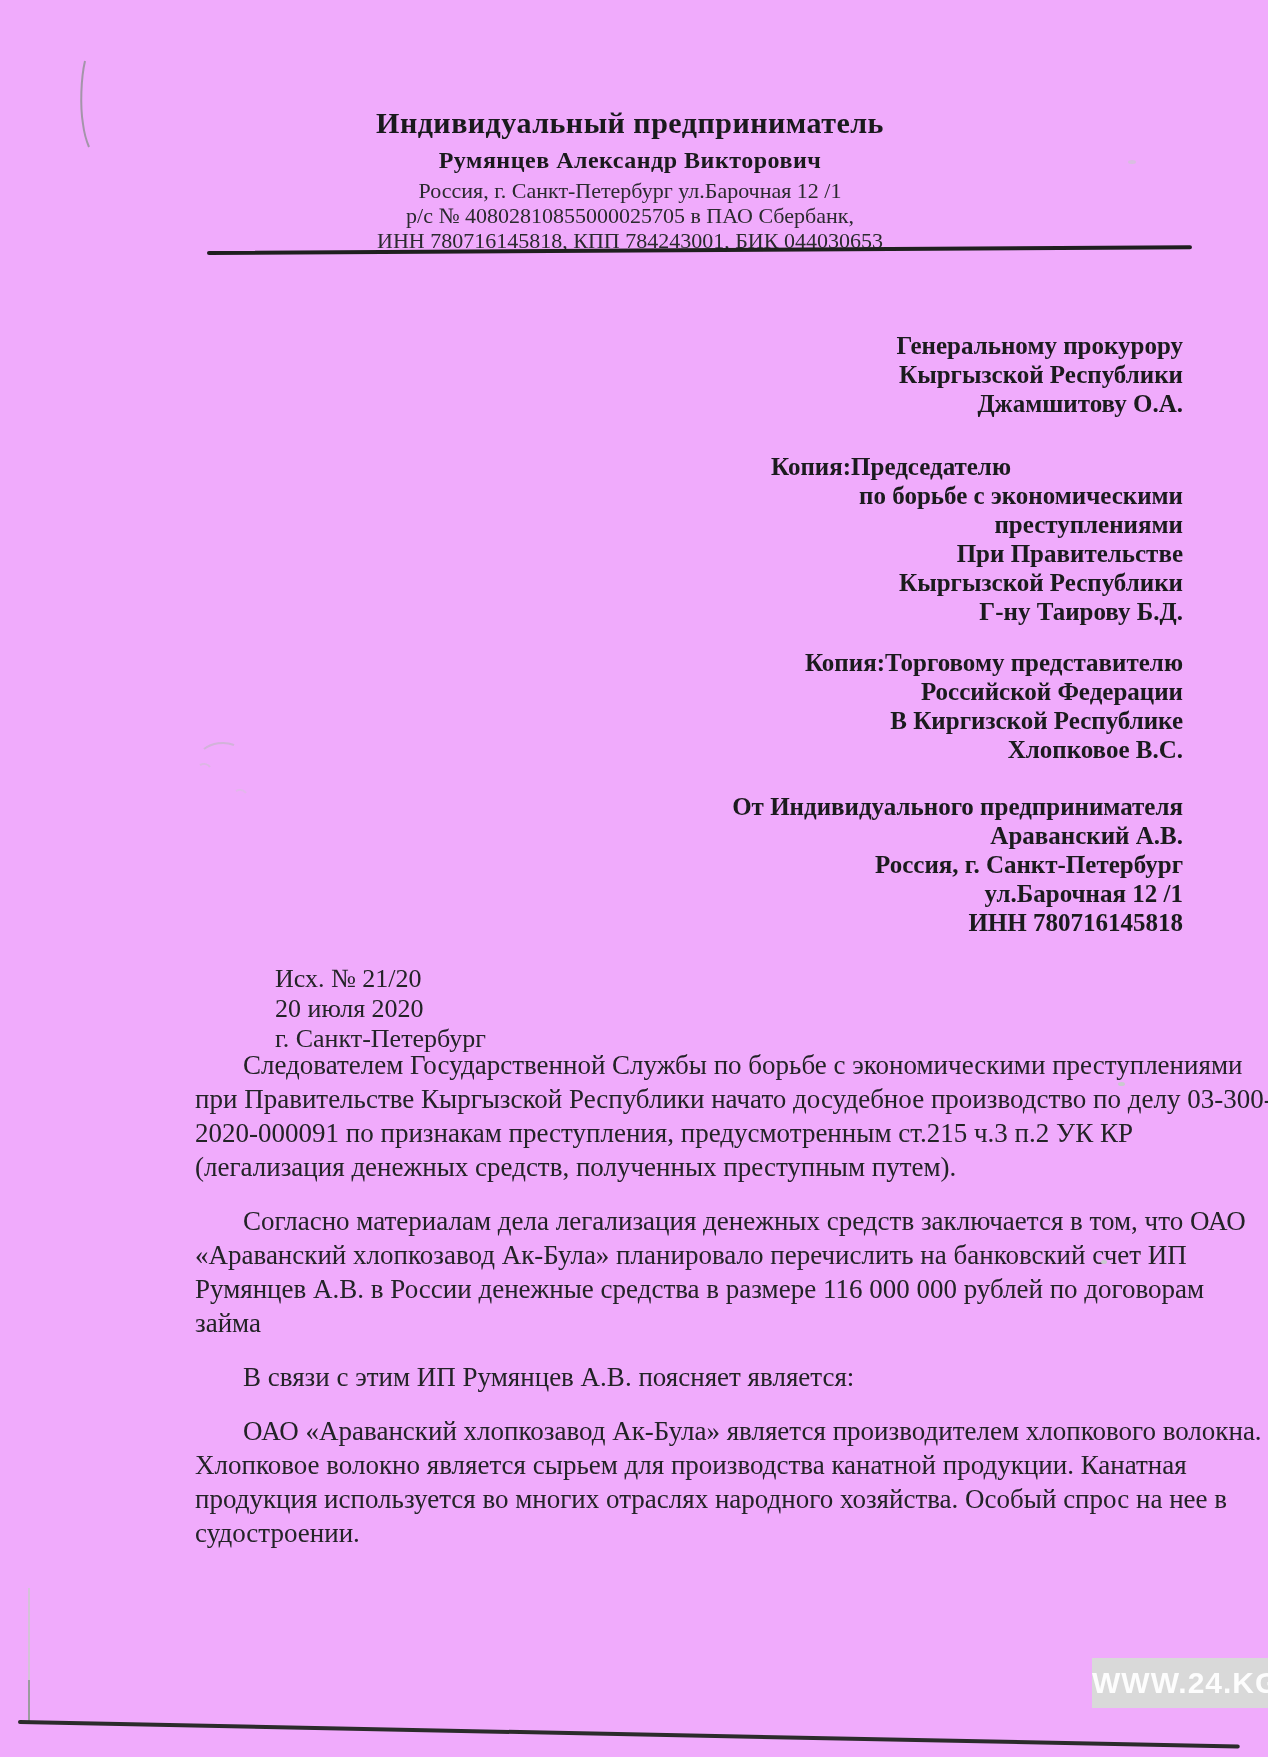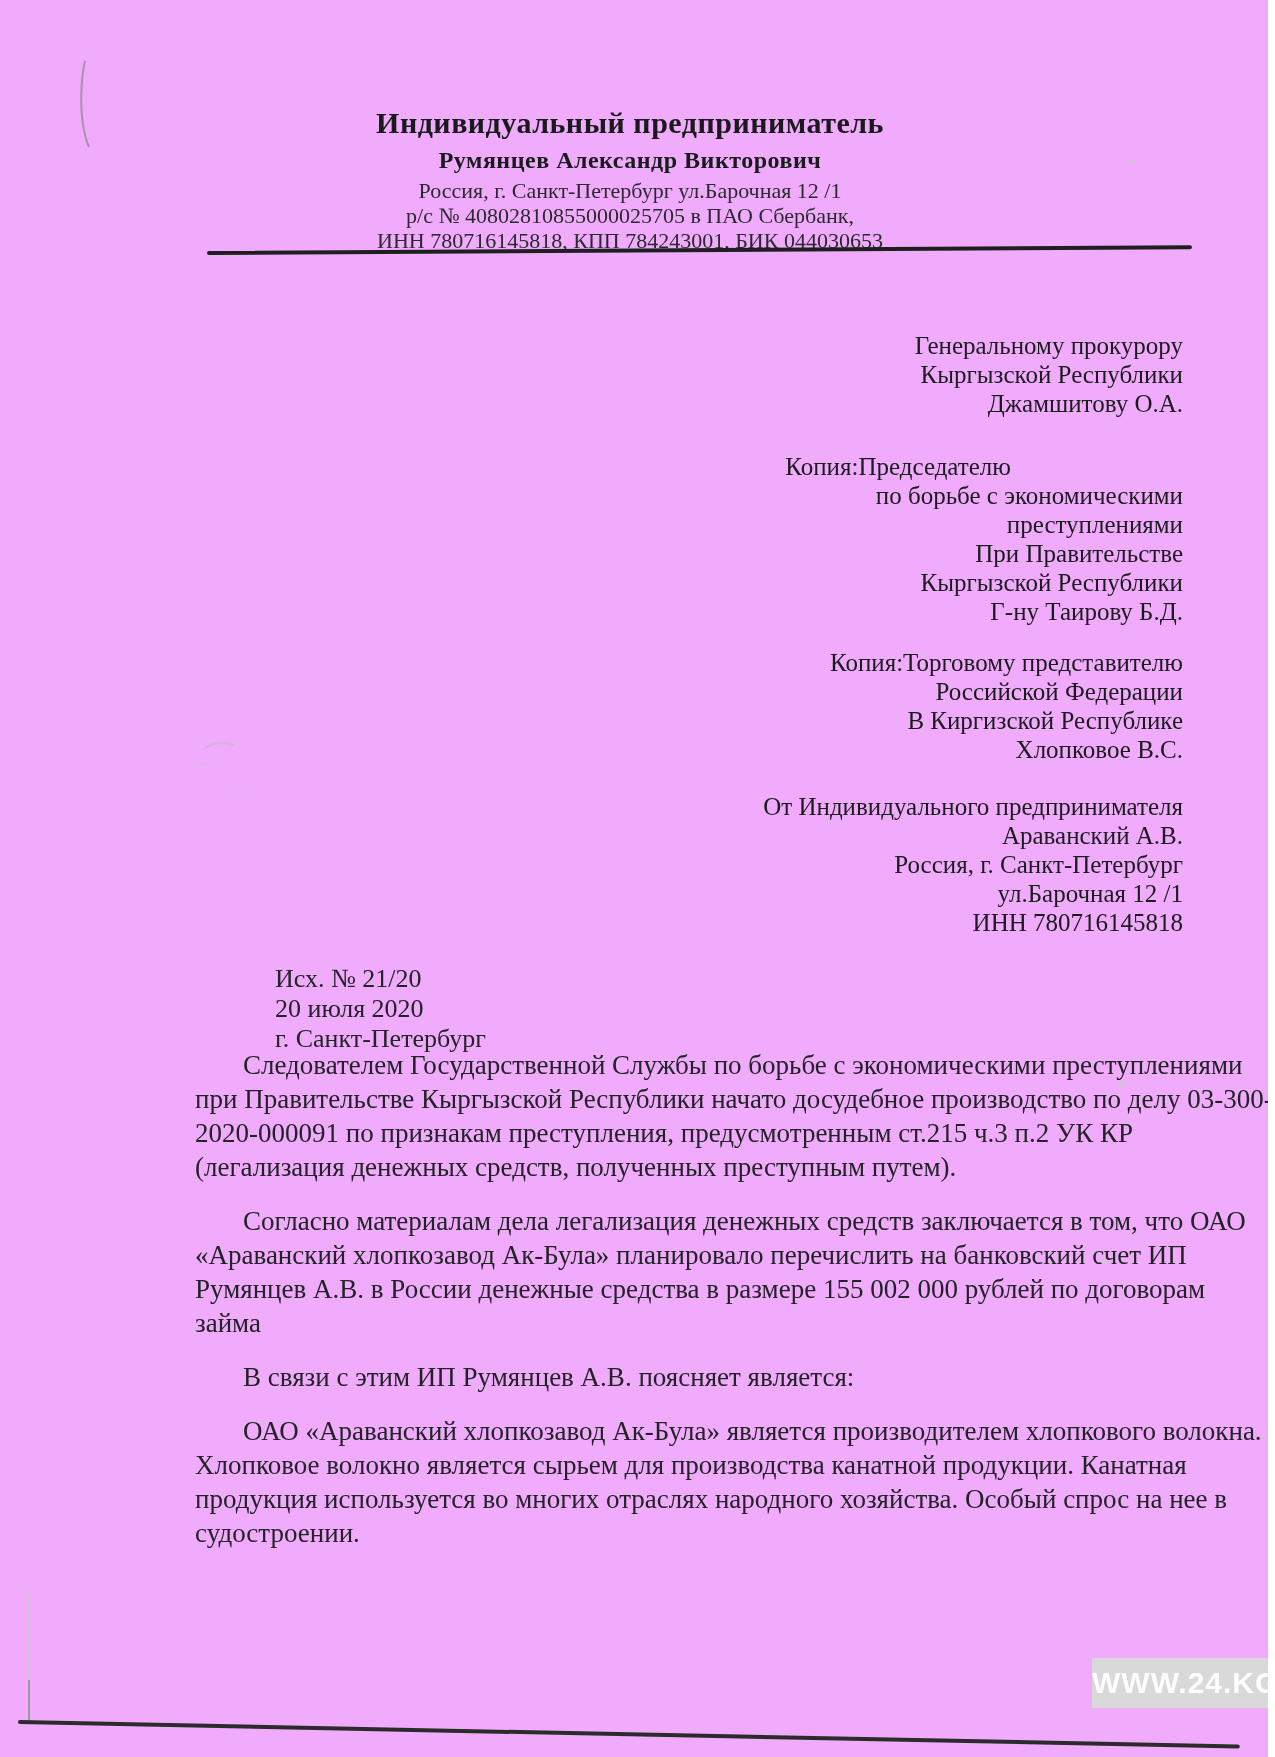--- a/index.html
+++ b/index.html
@@ -32,21 +32,21 @@
     transform-origin: left center;
     border-radius: 2px;
   }
   
   .recipients {
     position: absolute;
     top: 331px;
     right: 85px;
     width: 520px;
     text-align: right;
-    font-weight: normal;
+    font-weight: bold;
     font-size: 25px;
     line-height: 29px;
     color: #1b1b1e;
   }
   .rgroup-1 { margin-bottom: 34px; }
   .rgroup-2 { margin-bottom: 22px; }
   .rgroup-3 { margin-bottom: 28px; }
   .offset-k1 { margin-right: 172px; }
   
   .reference {
@@ -170,21 +170,21 @@
   </svg>
 
   <div class="reference">
     <div>Исх. № 21/20</div>
     <div>20 июля 2020</div>
     <div>г. Санкт-Петербург</div>
   </div>
 
   <div class="letter-body">
     <p>Следователем  Государственной Службы по борьбе с экономическими преступлениями при Правительстве Кыргызской Республики начато досудебное производство по делу 03-300-2020-000091 по признакам преступления, предусмотренным ст.215 ч.3 п.2 УК КР (легализация денежных средств, полученных преступным путем).</p>
-    <p>Согласно материалам дела легализация денежных средств заключается в том, что ОАО «Араванский хлопкозавод Ак-Була» планировало перечислить на банковский счет ИП Румянцев А.В. в России денежные средства в размере 155 002 000 рублей по договорам займа</p>
+    <p>Согласно материалам дела легализация денежных средств заключается в том, что ОАО «Араванский хлопкозавод Ак-Була» планировало перечислить на банковский счет ИП Румянцев А.В. в России денежные средства в размере 116 000 000 рублей по договорам займа</p>
     <p>В связи с этим ИП Румянцев А.В. поясняет является:</p>
     <p>ОАО «Араванский хлопкозавод Ак-Була» является производителем хлопкового волокна. Хлопковое волокно является сырьем для производства канатной продукции. Канатная продукция используется во многих отраслях народного хозяйства. Особый спрос на нее в судостроении.</p>
   </div>
 
   <div class="speck speck-1"></div>
   <div class="speck speck-2"></div>
   <div class="speck speck-3"></div>
 
   <div class="watermark">
     <span>WWW.24.KG</span>

